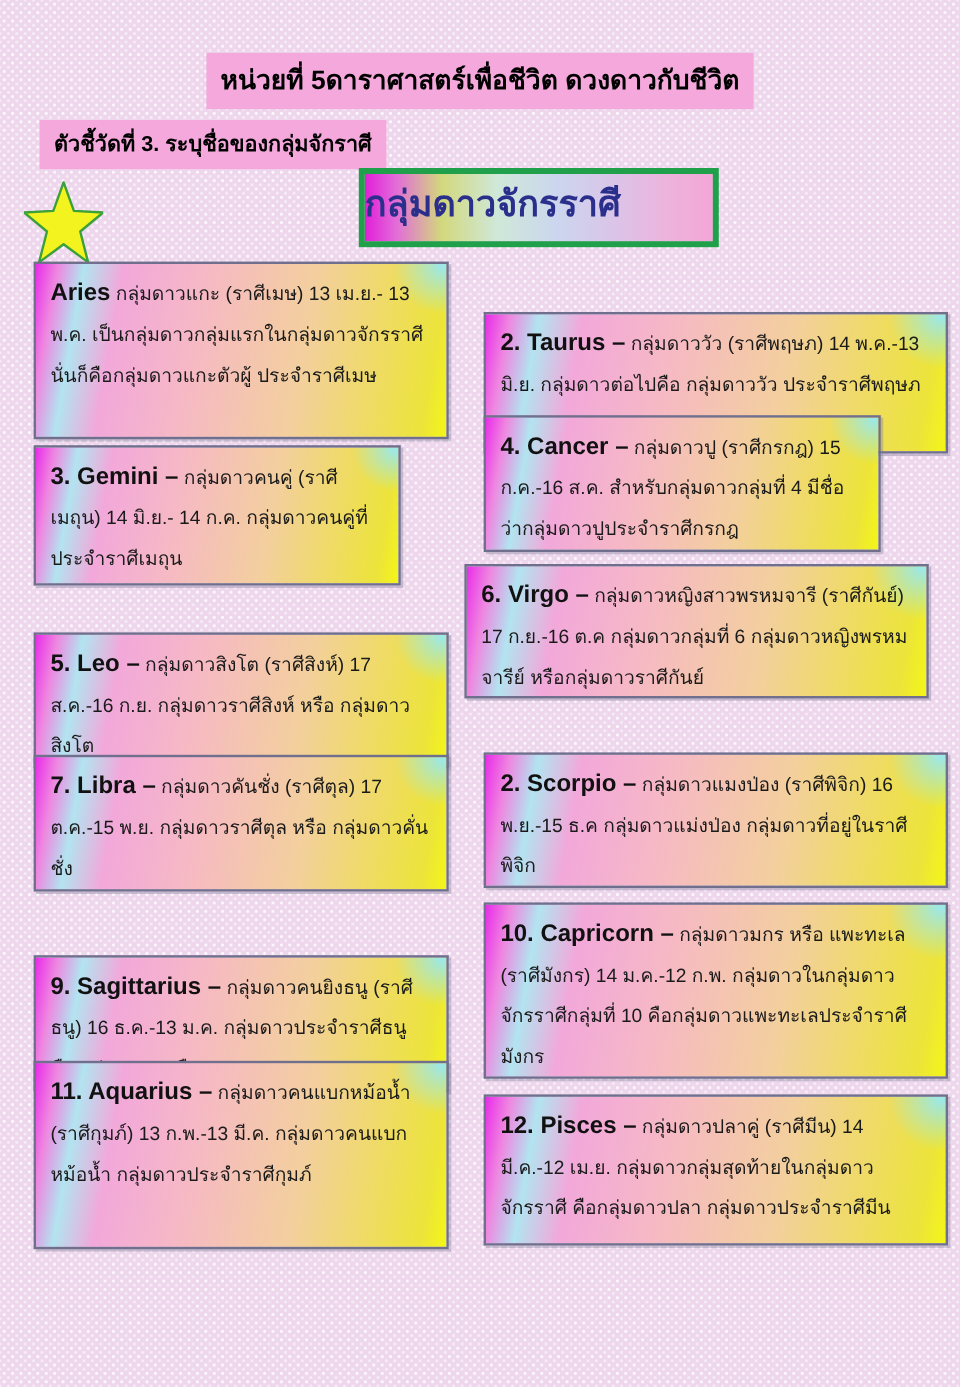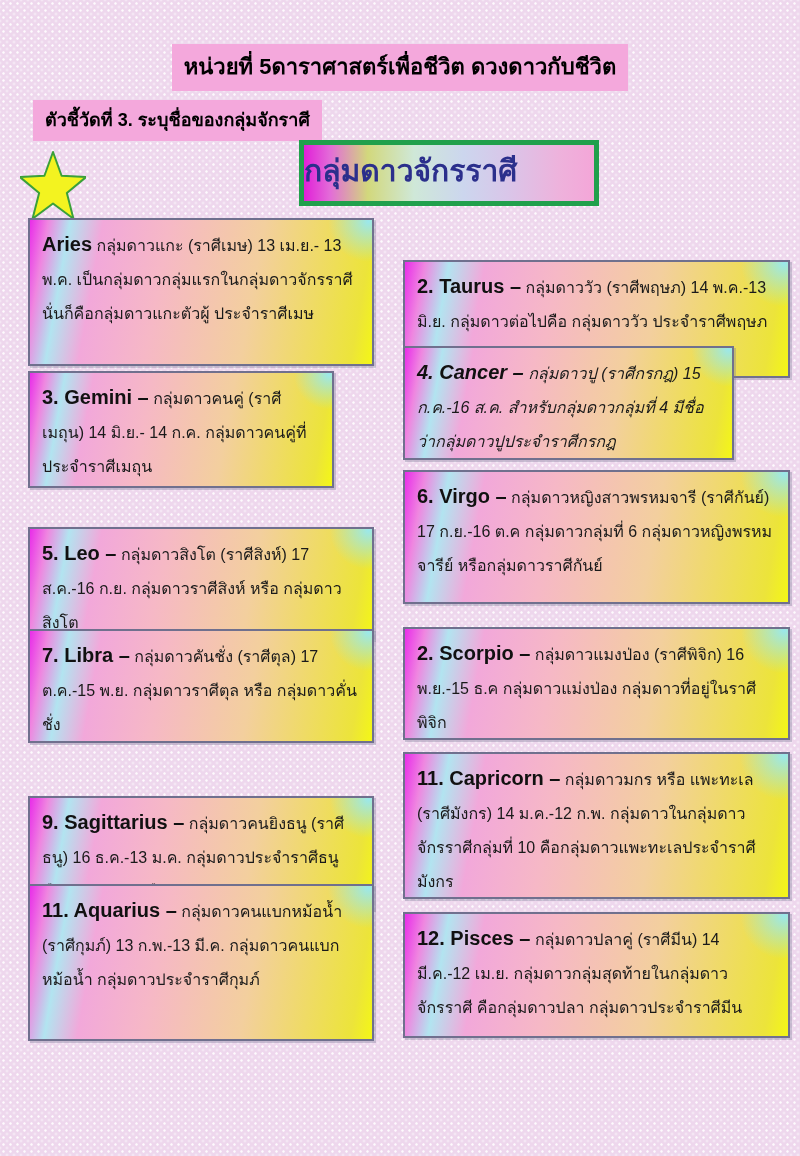--- a/index.html
+++ b/index.html
@@ -48,23 +48,23 @@
       radial-gradient(circle at 99% 1%, rgba(150,232,246,.95) 0%, rgba(150,232,246,0) 11%),
       linear-gradient(100deg,#e92ce9 0%,#ef86e0 5%,#b2e4f0 11%,#f2a8da 20%,#f6b8c6 38%,#f3cf9e 64%,#ece43a 94%,#f4f716 100%);
     color:#1a1a1a;
     font-size:16px;
     line-height:34px;
   }
   .zodiac-name{font-weight:bold;font-size:20px;color:#111;}
   .box-1{left:28px;top:218px;width:346px;height:148px;}
   .box-2{left:403px;top:212px;width:387px;height:118px;margin-top:48px;}
   .box-3{left:28px;top:371px;width:306px;height:117px;}
-  .box-4{left:403px;top:346px;width:331px;height:114px;font-style:italic;}
+  .box-4{left:403px;top:346px;width:331px;height:114px;}
   .box-5{left:28px;top:527px;width:346px;height:113px;}
-  .box-6{left:403px;top:470px;width:387px;height:134px;}
+  .box-6{left:387px;top:470px;width:387px;height:112px;}
   .box-7{left:28px;top:629px;width:346px;height:114px;}
   .box-8{left:403px;top:627px;width:387px;height:113px;}
   .box-9{left:28px;top:796px;width:346px;height:114px;}
   .box-10{left:403px;top:752px;width:387px;height:147px;}
   .box-11{left:28px;top:884px;width:346px;height:157px;}
   .box-12{left:403px;top:912px;width:387px;height:126px;}
 </style>
 </head>
 <body>
 
@@ -106,21 +106,21 @@
     <div class="zodiac-box box-7">
     <span class="zodiac-name">7. Libra –</span><span class="zodiac-description"> กลุ่มดาวคันชั่ง (ราศีตุล) 17 ต.ค.-15 พ.ย. กลุ่มดาวราศีตุล หรือ กลุ่มดาวคั่นชั่ง</span>
   </div>
     <div class="zodiac-box box-8">
     <span class="zodiac-name">2. Scorpio –</span><span class="zodiac-description"> กลุ่มดาวแมงป่อง (ราศีพิจิก) 16 พ.ย.-15 ธ.ค กลุ่มดาวแม่งป่อง กลุ่มดาวที่อยู่ในราศีพิจิก</span>
   </div>
     <div class="zodiac-box box-9">
     <span class="zodiac-name">9. Sagittarius –</span><span class="zodiac-description"> กลุ่มดาวคนยิงธนู (ราศีธนู) 16 ธ.ค.-13 ม.ค. กลุ่มดาวประจำราศีธนู คือ กลุ่มดาวคนถือธนู</span>
   </div>
     <div class="zodiac-box box-10">
-    <span class="zodiac-name">11. Capricorn –</span><span class="zodiac-description"> กลุ่มดาวมกร หรือ แพะทะเล (ราศีมังกร) 14 ม.ค.-12 ก.พ. กลุ่มดาวในกลุ่มดาวจักรราศีกลุ่มที่ 10 คือกลุ่มดาวแพะทะเลประจำราศีมังกร</span>
+    <span class="zodiac-name">10. Capricorn –</span><span class="zodiac-description"> กลุ่มดาวมกร หรือ แพะทะเล (ราศีมังกร) 14 ม.ค.-12 ก.พ. กลุ่มดาวในกลุ่มดาวจักรราศีกลุ่มที่ 10 คือกลุ่มดาวแพะทะเลประจำราศีมังกร</span>
   </div>
     <div class="zodiac-box box-11">
     <span class="zodiac-name">11. Aquarius –</span><span class="zodiac-description"> กลุ่มดาวคนแบกหม้อน้ำ (ราศีกุมภ์) 13 ก.พ.-13  มี.ค. กลุ่มดาวคนแบกหม้อน้ำ  กลุ่มดาวประจำราศีกุมภ์</span>
   </div>
     <div class="zodiac-box box-12">
     <span class="zodiac-name">12. Pisces –</span><span class="zodiac-description"> กลุ่มดาวปลาคู่ (ราศีมีน) 14 มี.ค.-12 เม.ย. กลุ่มดาวกลุ่มสุดท้ายในกลุ่มดาวจักรราศี คือกลุ่มดาวปลา กลุ่มดาวประจำราศีมีน</span>
   </div>
   </div>
 
 </body></html>

